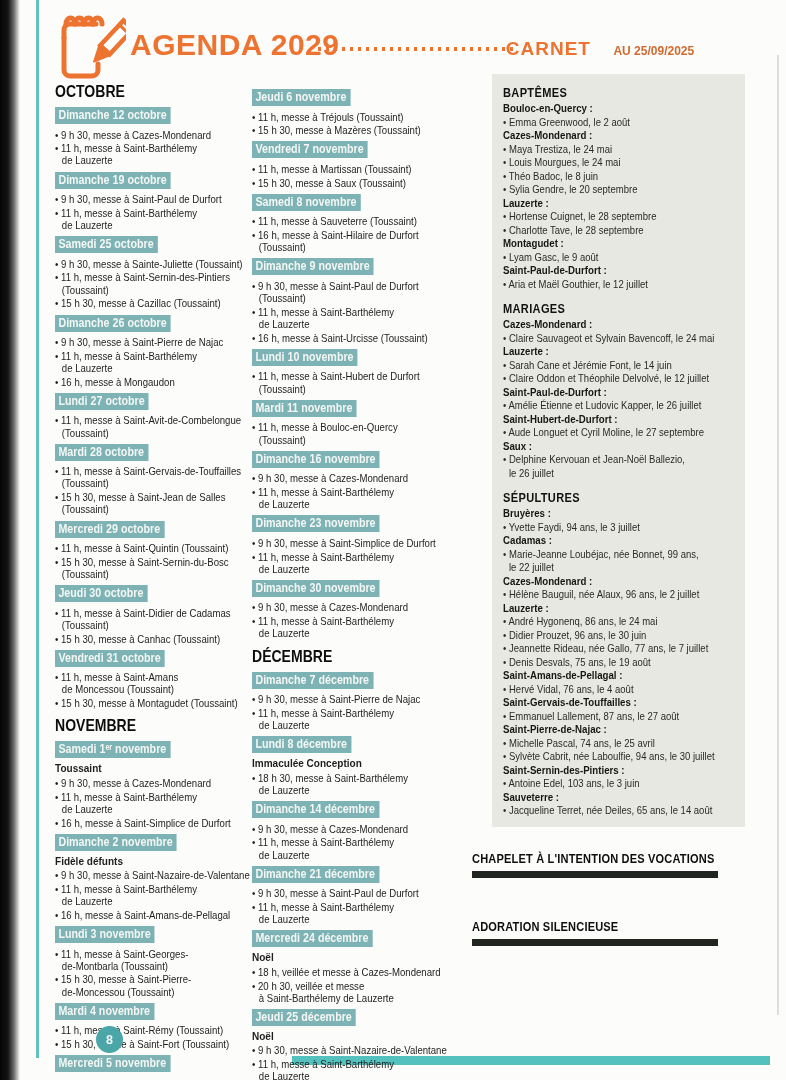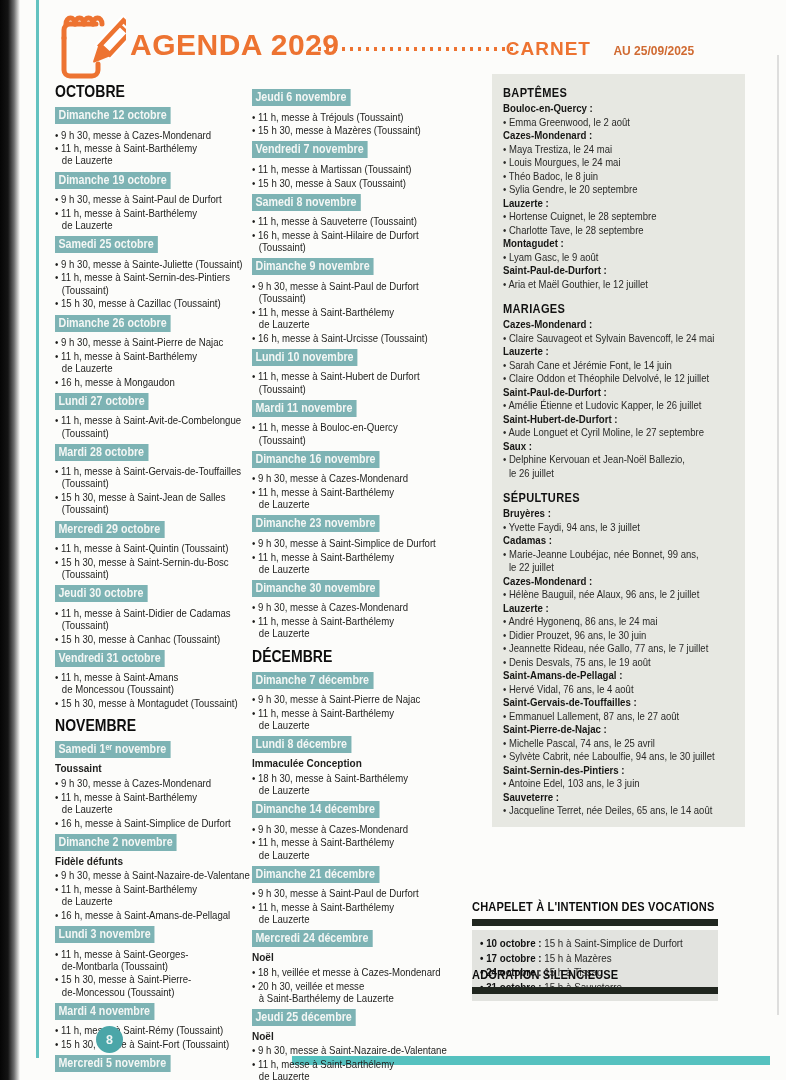--- a/index.html
+++ b/index.html
@@ -49,21 +49,21 @@
     background:radial-gradient(circle 3.3px at 5.5px 3.2px,#e7e8e2 3.1px,rgba(0,0,0,0) 3.5px);
     background-size:11px 6px;background-repeat:repeat-x;}
   .c-title{font-size:13px;font-weight:800;letter-spacing:.4px;margin:10px 0 2px;color:#111;}
   .c-title.firstsec{margin-top:0;}
   .c-place{font-weight:700;font-size:11.4px;line-height:13.5px;color:#161614;white-space:nowrap;}
   .c-line{font-size:11.2px;line-height:13.5px;color:#2a2a28;white-space:nowrap;}
   .c-line.first{padding-left:7px;text-indent:-7px;}
   .c-line.cont{padding-left:7px;}
 
   
-  .sec{position:absolute;left:472px;width:246px;margin-top:48px;}
+  .sec{position:absolute;left:472px;width:246px;}
   #chapelet{top:851px;}
   #adoration{top:919px;}
   .sec-title{font-size:13px;font-weight:800;color:#0e0e0e;white-space:nowrap;letter-spacing:.2px;}
   .sec-bar{height:7px;background:#20261f;margin-top:5px;}
   .sec-box{background:#e2e3df;margin-top:4px;padding:6px 8px 7px;}
   .ch-line{font-size:11.5px;line-height:14.6px;white-space:nowrap;color:#2a2a28;}
   .ch-line b{color:#111;}
   .ad-line{font-size:11.4px;line-height:15.2px;white-space:nowrap;color:#2a2a28;}
 
   
@@ -199,28 +199,20 @@
       <div class="c-place">Sauveterre :</div>
       <div class="c-line first">• Jacqueline Terret, née Deiles, 65 ans, le 14 août</div>
     </div>
 </div>
 
 <div class="sec" id="chapelet">
   <div class="cx">
     <div class="sec-title">CHAPELET À L'INTENTION DES VOCATIONS</div>
   </div>
   <div class="sec-bar"></div>
-  <div class="sec-box">
-    <div class="cx" id="chapelet-list">
-        <div class="ch-line"><b>• 10 octobre :</b> 15 h à Saint-Simplice de Durfort</div>
-        <div class="ch-line"><b>• 17 octobre :</b> 15 h à Mazères</div>
-        <div class="ch-line"><b>• 24 octobre :</b> 15 h à Tissac</div>
-        <div class="ch-line"><b>• 31 octobre :</b> 15 h à Sauveterre</div>
-      </div>
-  </div>
 </div>
 
 <div class="sec" id="adoration">
   <div class="cx">
     <div class="sec-title">ADORATION SILENCIEUSE</div>
   </div>
   <div class="sec-bar"></div>
 </div>
 
 <div class="page-badge">8</div>

